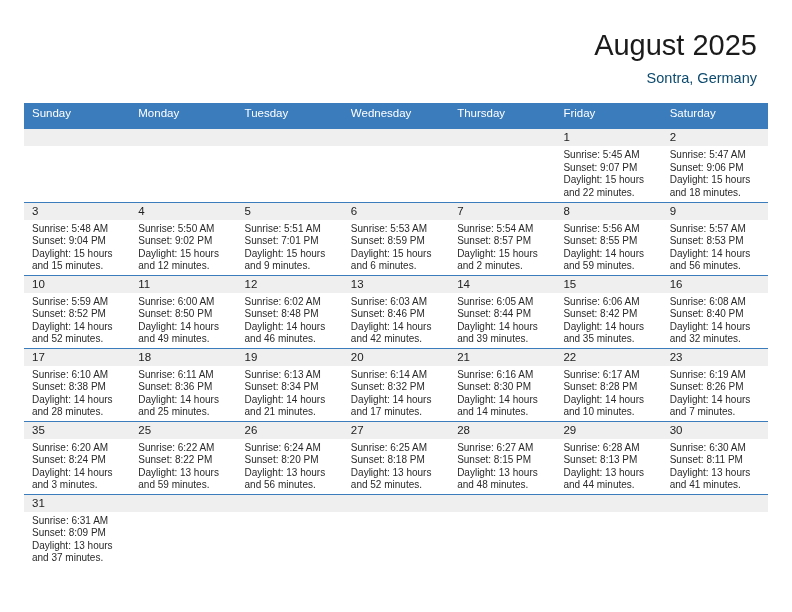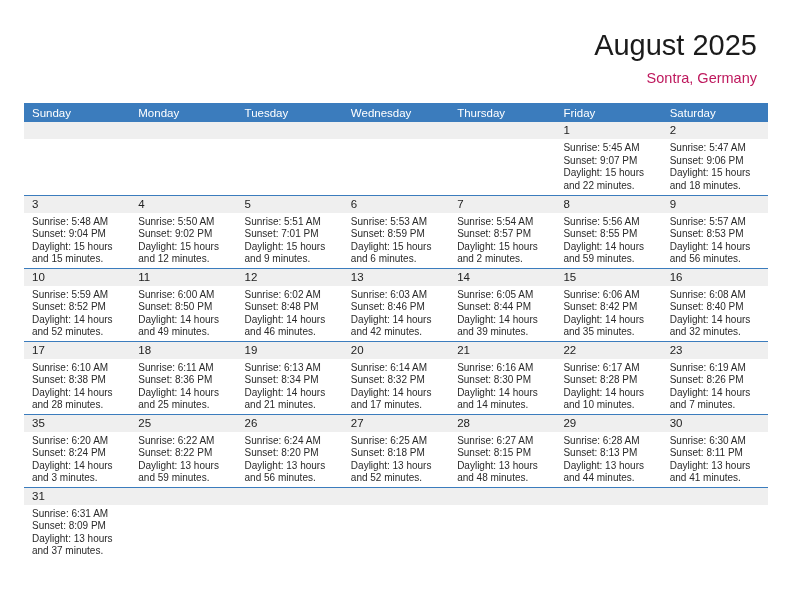--- a/index.html
+++ b/index.html
@@ -80,42 +80,42 @@
     text-align: right;
   }
   .cal-title {
     font-size: 29px;
     color: #1b1b1b;
     line-height: 34px;
     white-space: nowrap;
   }
   .cal-subtitle {
     font-size: 14.5px;
-    color: #be185d;
+    color: #0c4a6e;
     line-height: 20px;
     margin-top: 6px;
     white-space: nowrap;
   }
 
   
   .calendar {
     position: absolute;
     left: 24px;
     top: 103px;
     width: 744px;
     border-collapse: collapse;
     table-layout: fixed;
   }
   .calendar th {
     background: #3b7cbd;
     color: #ffffff;
     font-weight: normal;
     font-size: 11.5px;
     text-align: left;
-    padding: 4px 0 3px 8px;
+    padding: 4px 0 10px 8px;
     height: 13px;
     border: none;
     box-sizing: border-box;
   }
   .calendar td {
     vertical-align: top;
     padding: 0;
     border: none;
     border-top: 1px solid #3b7cbd;
     box-sizing: border-box;

